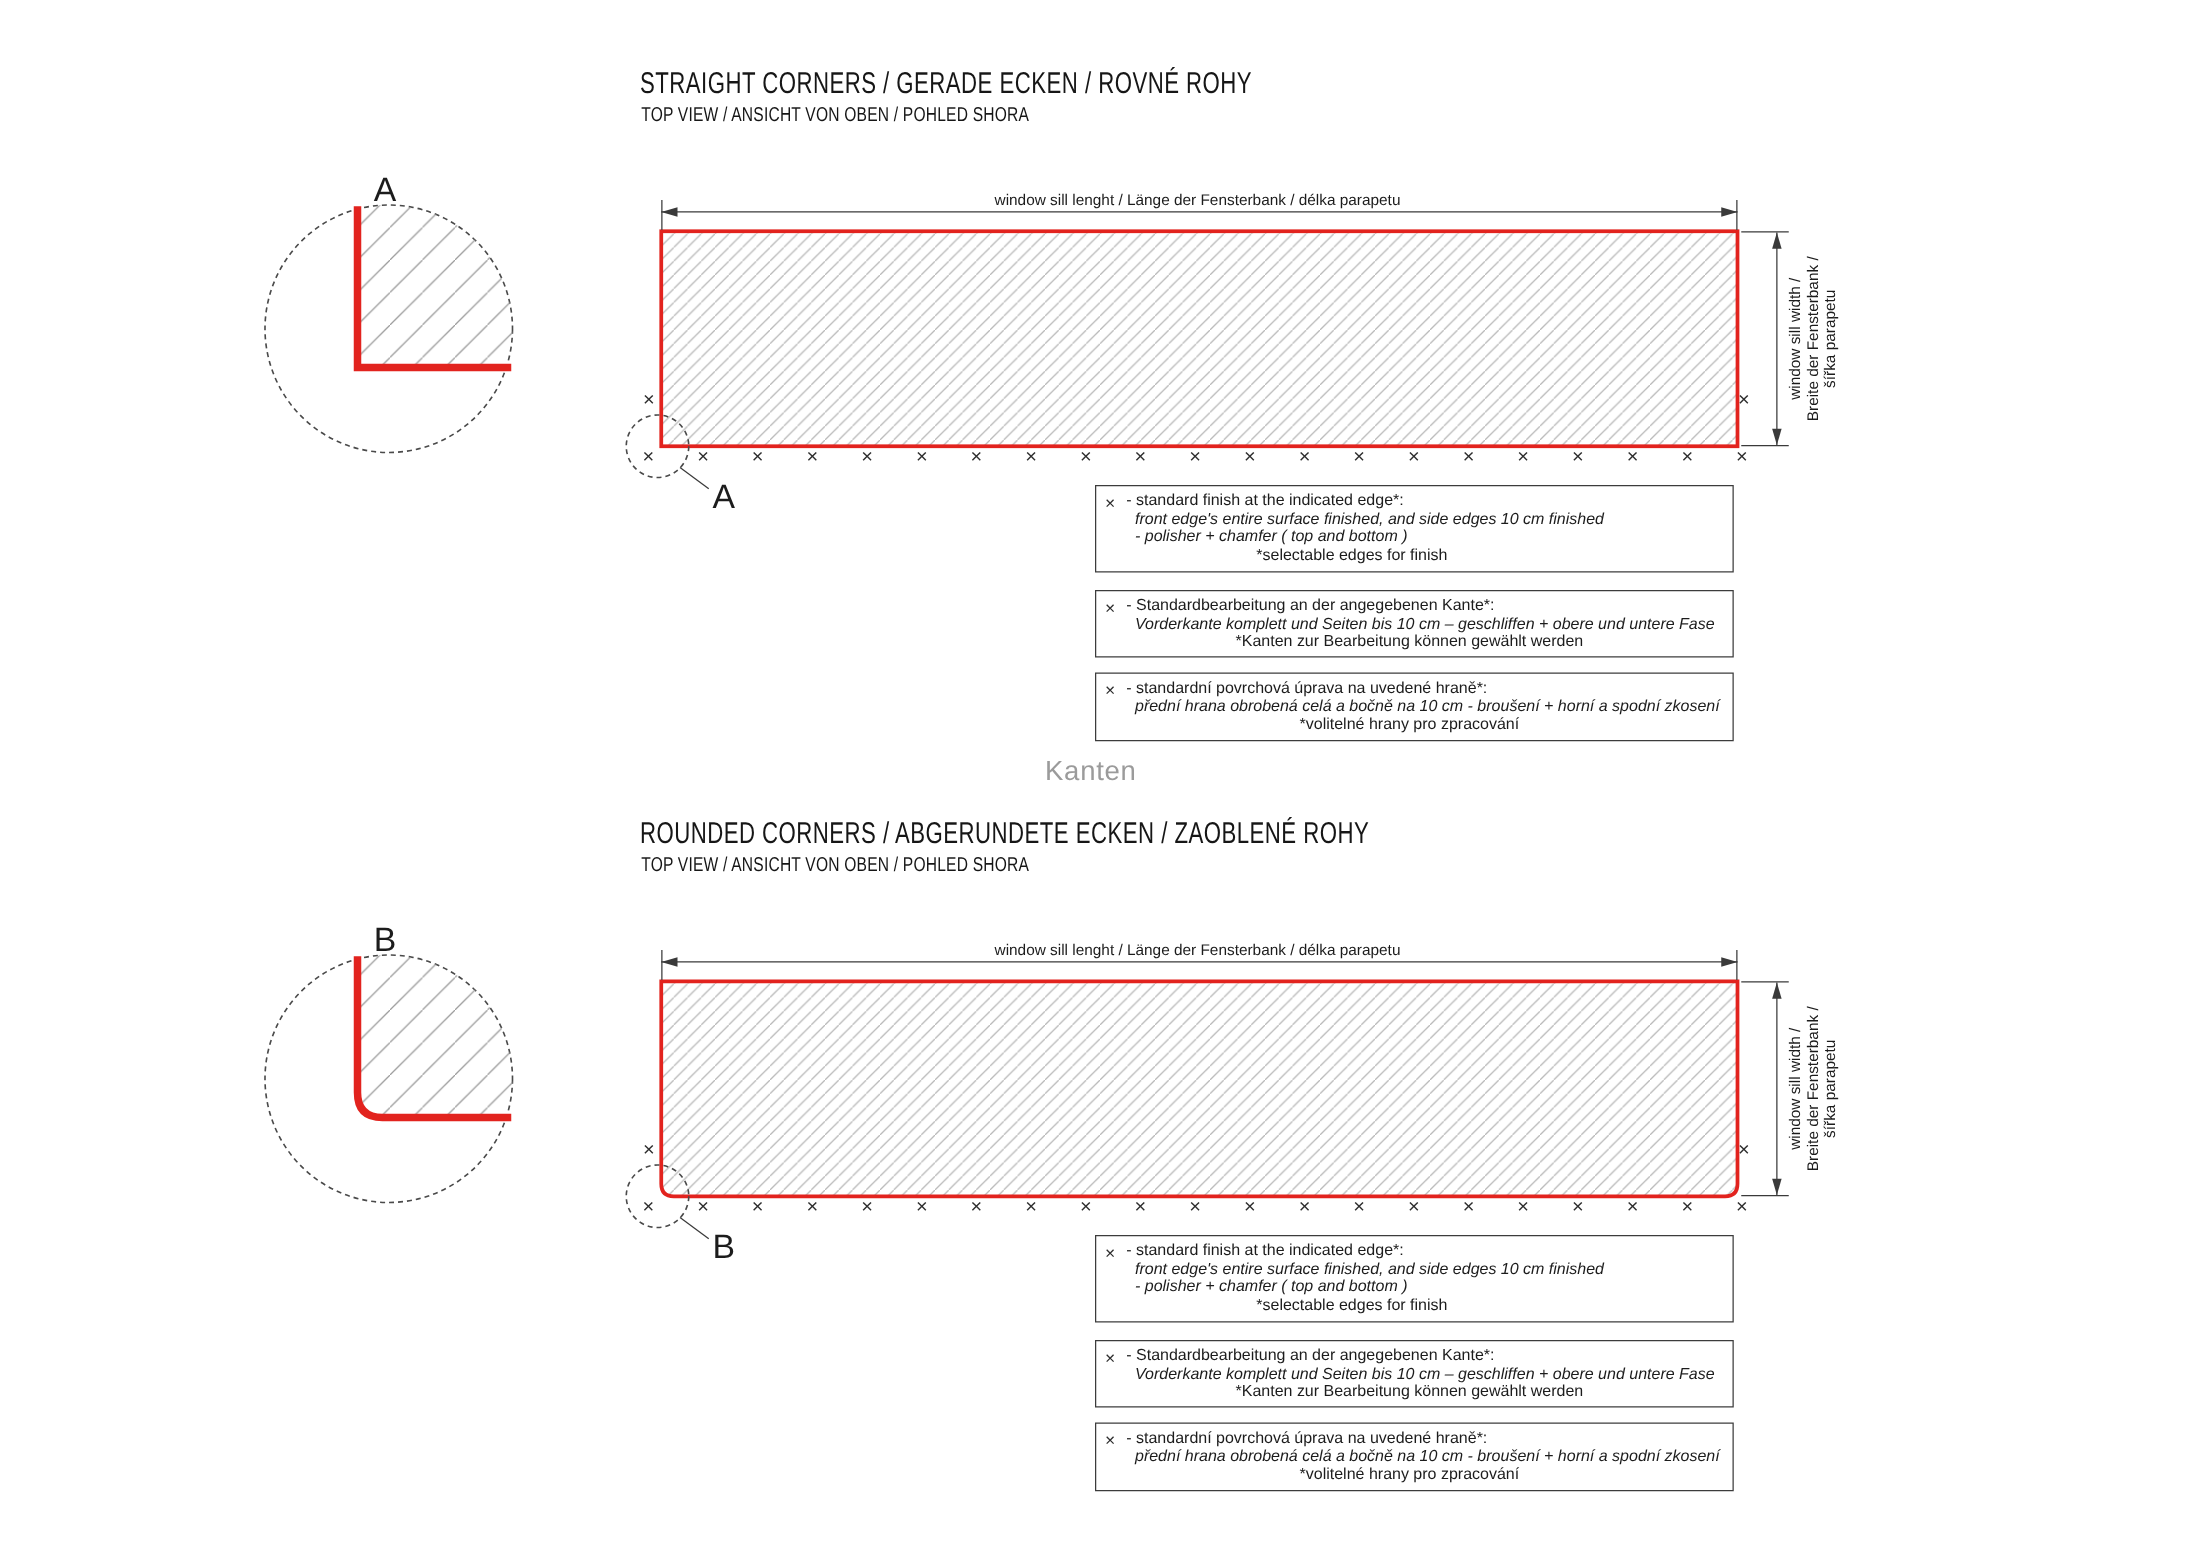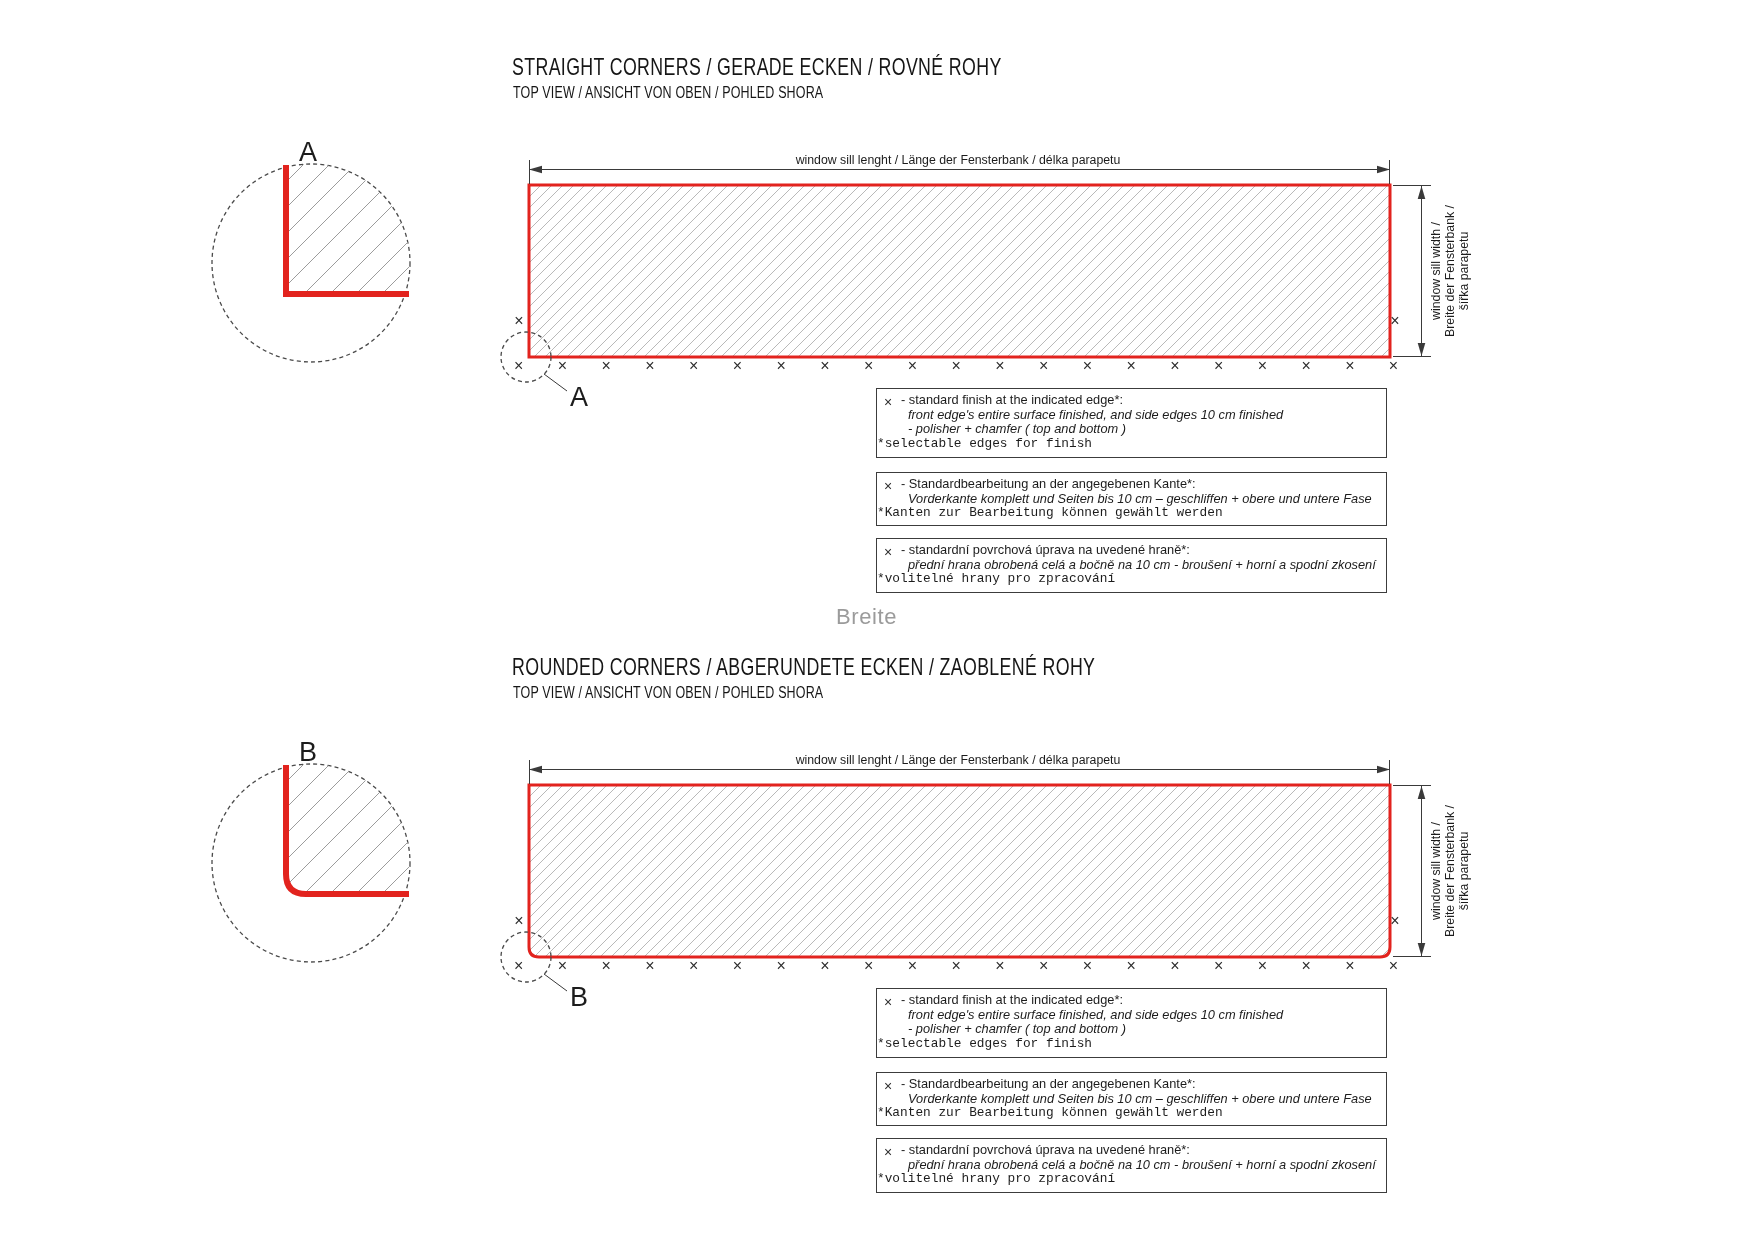--- a/index.html
+++ b/index.html
@@ -44,21 +44,21 @@
     position:absolute; left:876px; width:511px; box-sizing:border-box;
     border:1.5px solid #3c3c3c; background:#ffffff;
     font-size:12.8px; line-height:14.6px; color:#1c1c1c; padding:4px 4px 4px 0;
   }
   .nb1 { top:388px; min-height:70px; }
   .nb2 { top:472px; min-height:51px; }
   .nb3 { top:538px; min-height:55px; }
   .note-mark { position:absolute; left:7px; top:6px; font-size:14px; color:#2e2e2e; }
   .note-line { padding-left:24px; white-space:nowrap; }
   .note-line.cont { padding-left:31px;font-style:italic; }
-  .note-foot { text-align:left; padding-right:4px;font-family:Liberation Mono, monospace; }
+  .note-foot { text-align:center; padding-right:4px; }
   .note-foot.inset { padding-right:96px; }
 
   .watermark {
     position:absolute; left:836px; top:604px; font-size:22px;
     color:#9b9b9b; letter-spacing:0.6px;
   }
 </style>
 </head>
 <body>
 
@@ -137,21 +137,21 @@
       <div class="note-foot">*Kanten zur Bearbeitung können gewählt werden</div>
     </div>
     <div class="note-box nb3">
       <span class="note-mark">×</span>
       <div class="note-line">- standardní povrchová úprava na uvedené hraně*:</div>
       <div class="note-line cont">přední hrana obrobená celá a bočně na 10 cm - broušení + horní a spodní zkosení</div>
       <div class="note-foot">*volitelné hrany pro zpracování</div>
     </div>
   </div>
 
-  <div class="watermark">Breite</div>
+  <div class="watermark">Kanten</div>
 
   <div class="section" id="section-rounded">
     <div class="sec-title">ROUNDED CORNERS / ABGERUNDETE ECKEN / ZAOBLENÉ ROHY</div>
     <div class="sec-sub">TOP VIEW / ANSICHT VON OBEN / POHLED SHORA</div>
 
     <svg class="svg-draw" viewBox="0 0 1754 645">
       <defs>
         <pattern id="h2" width="11" height="11" patternUnits="userSpaceOnUse">
           <path d="M0,11 L11,0" stroke="#b9b9b9" stroke-width="1"></path>
         </pattern>

